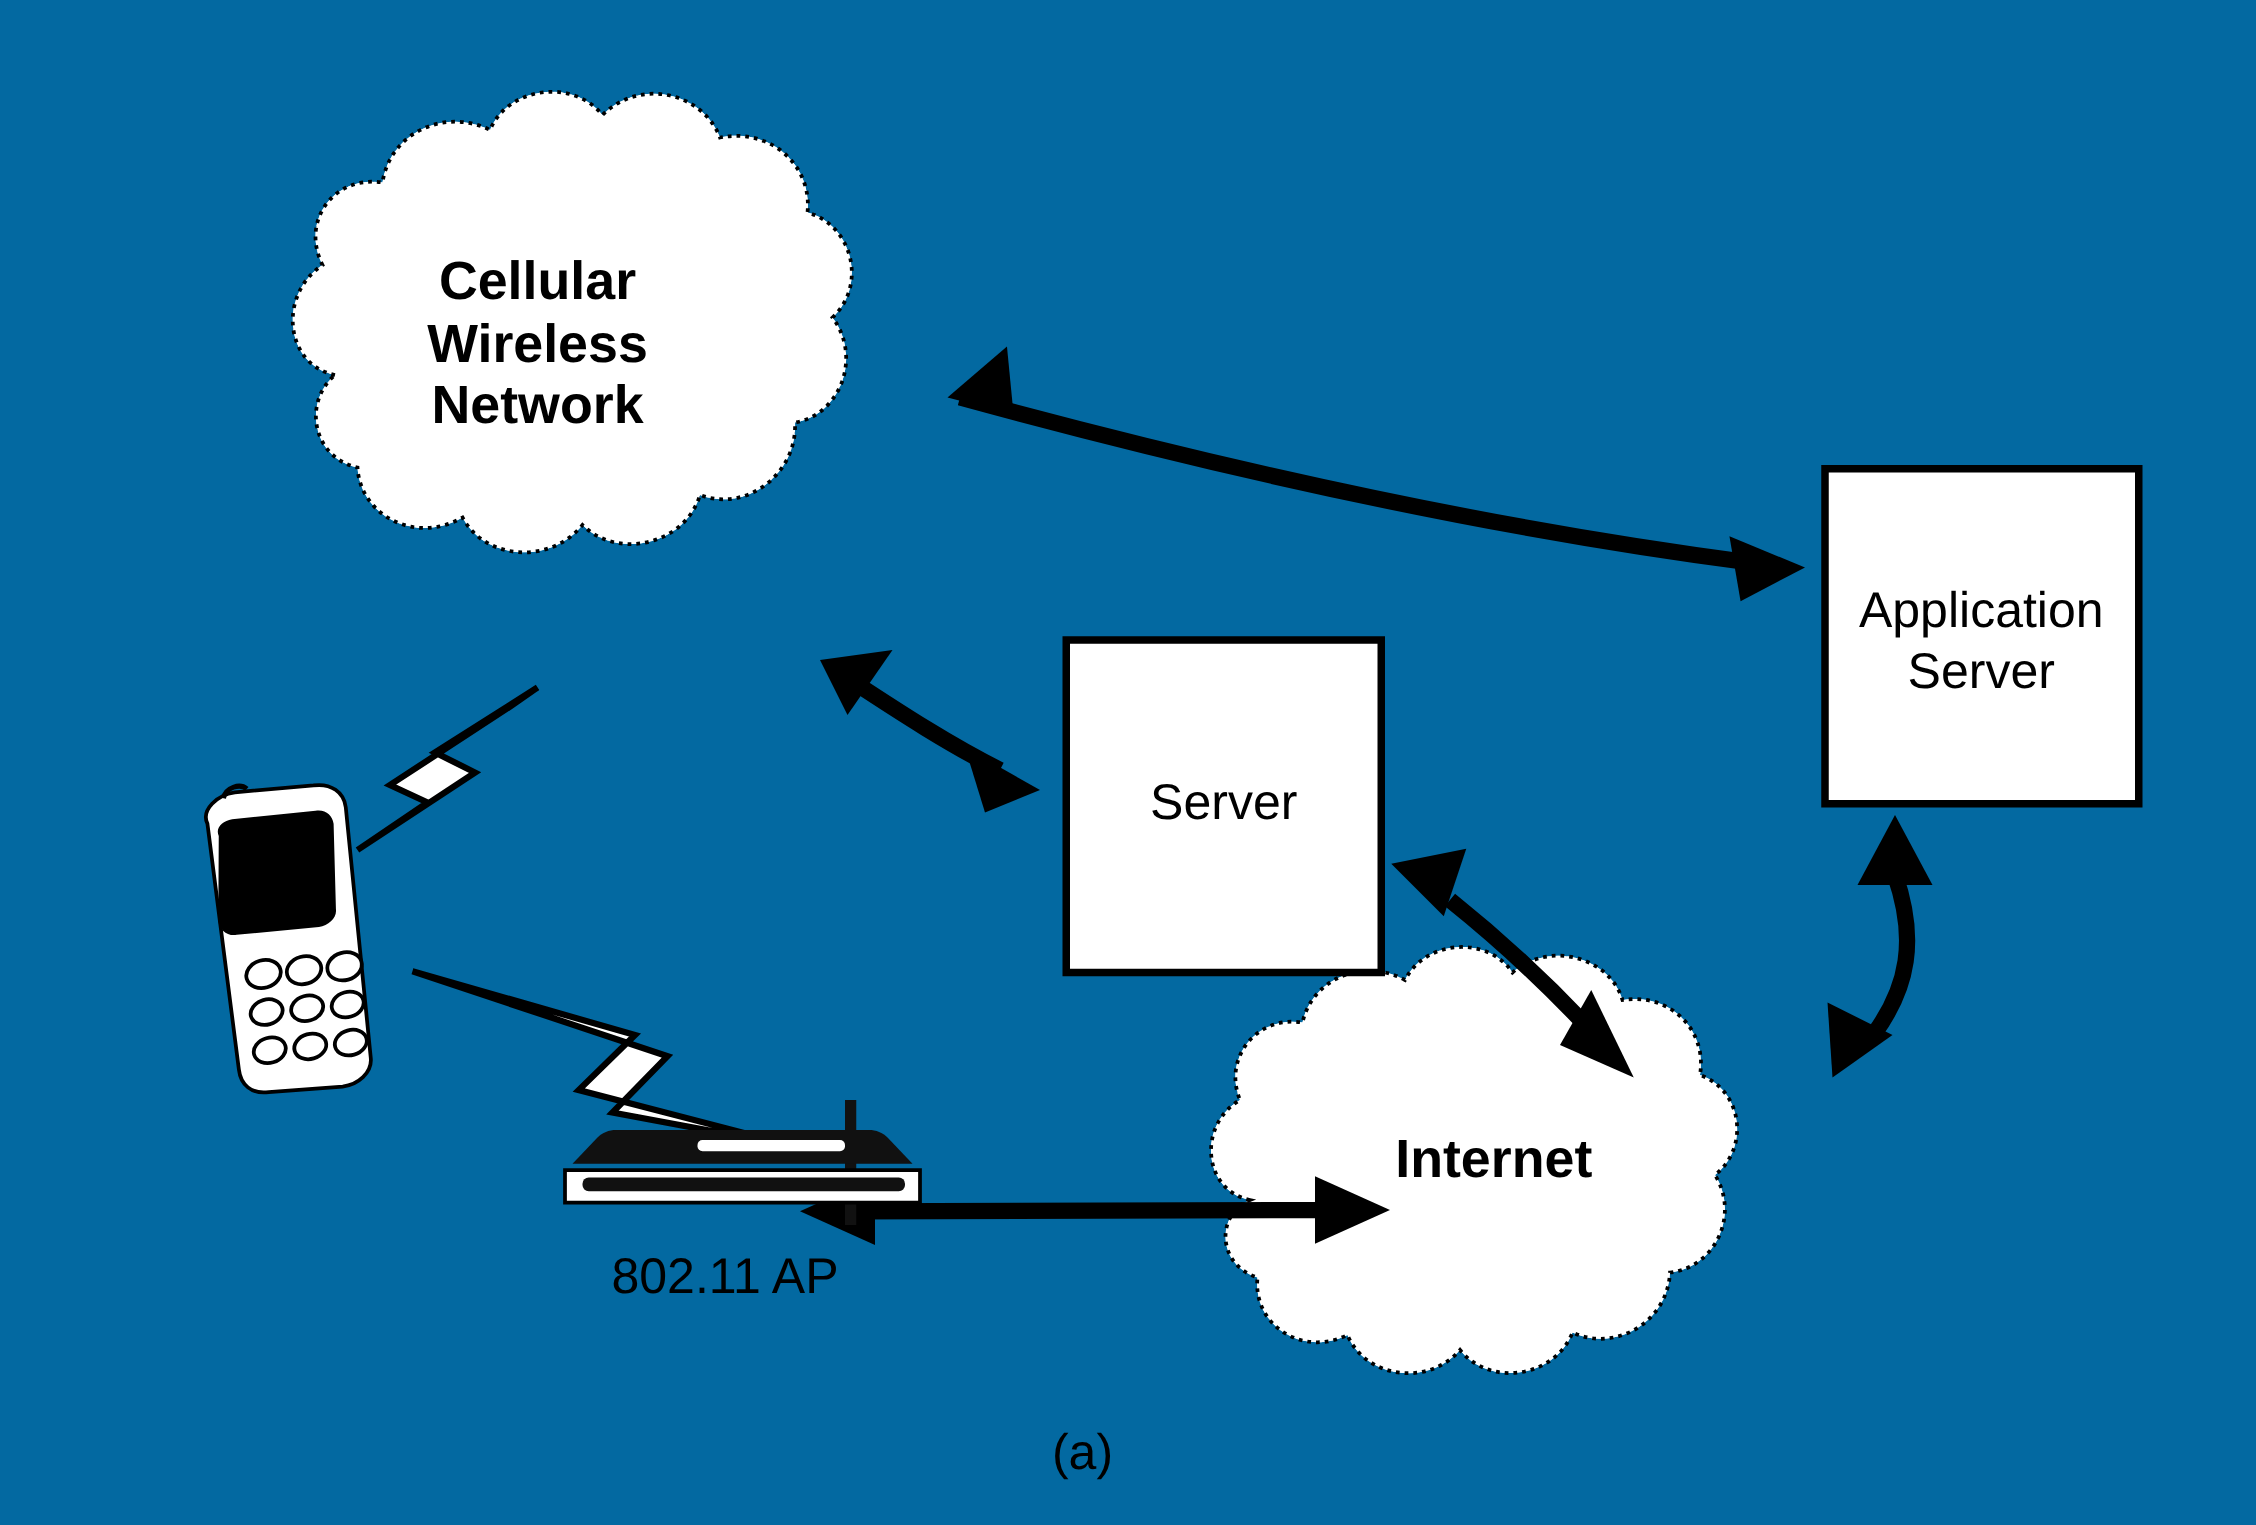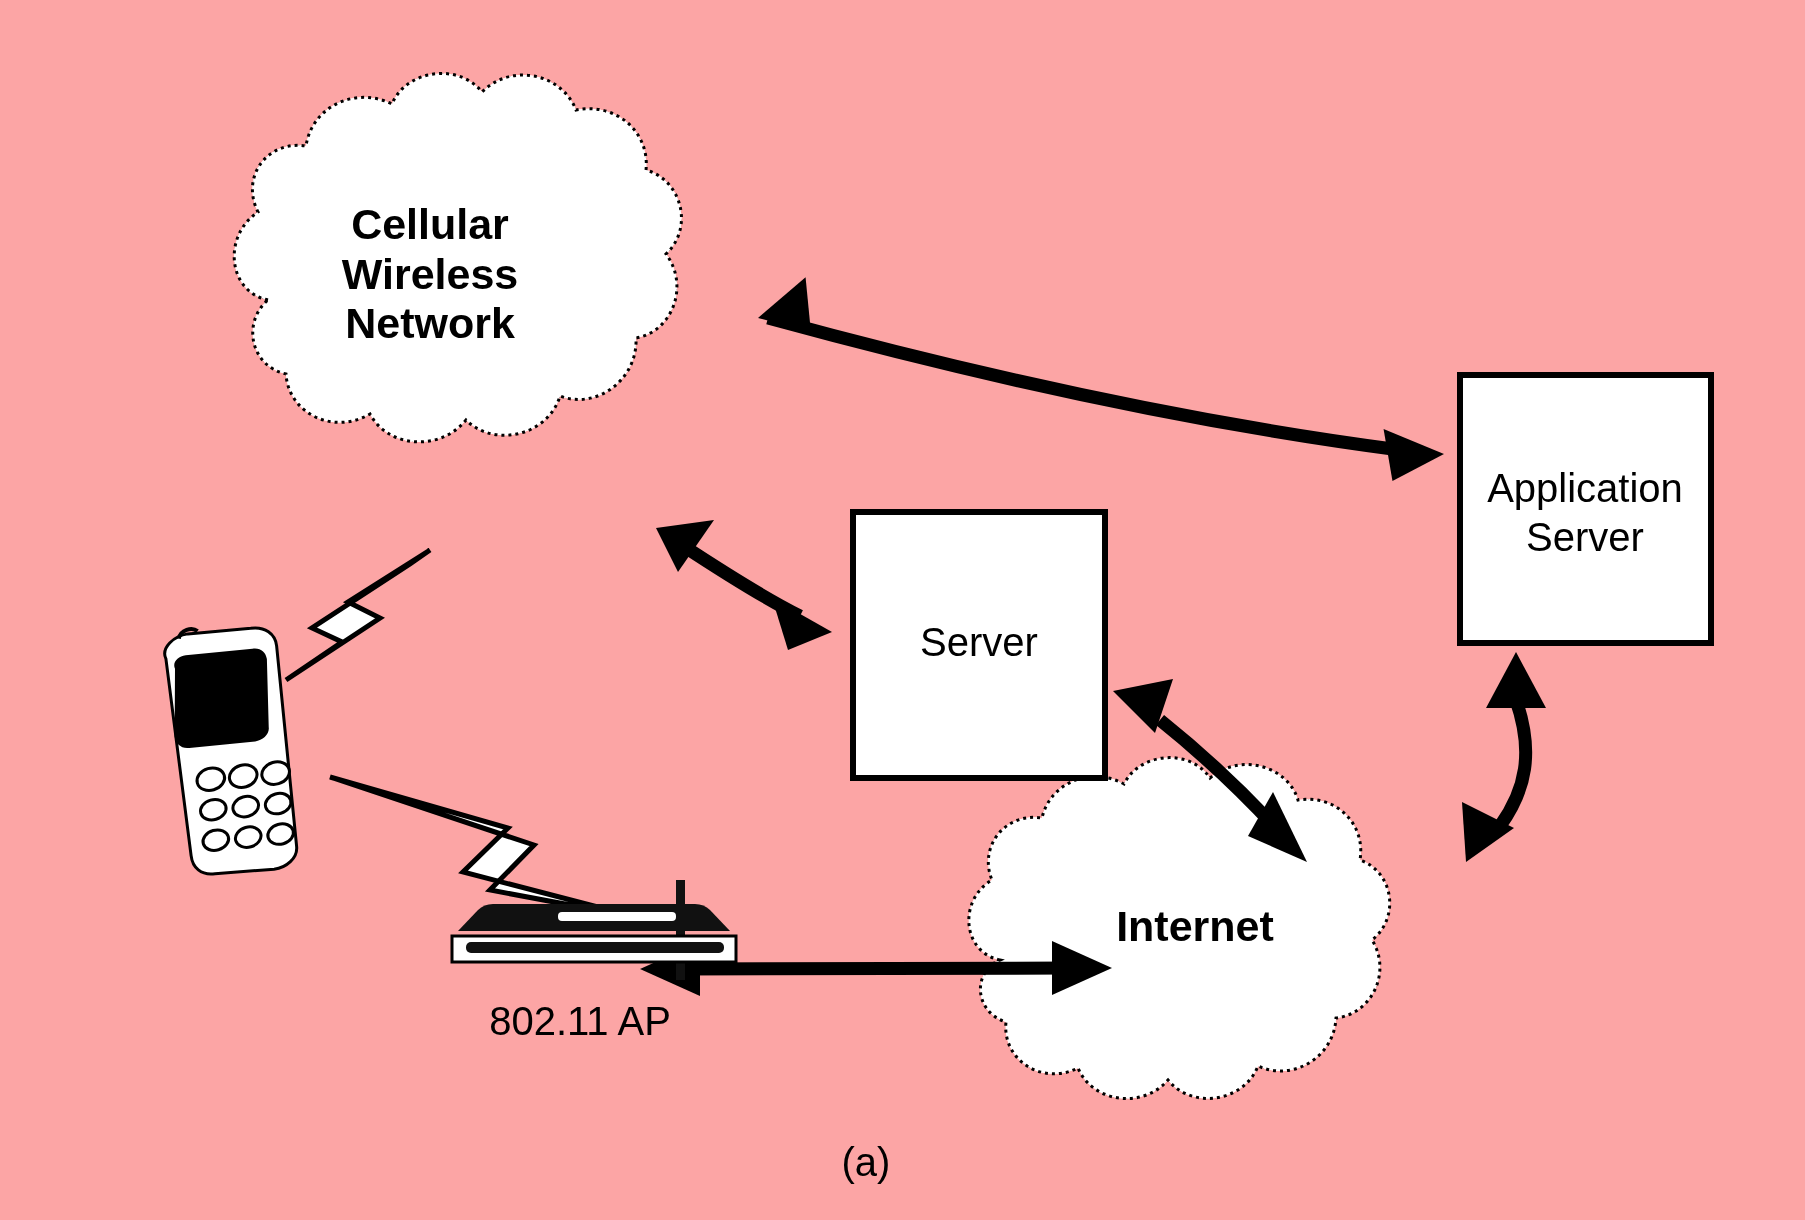--- a/index.html
+++ b/index.html
@@ -10,21 +10,21 @@
   body {
     width: 1805px;
     height: 1220px;
     font-family: "Liberation Sans", sans-serif;
     overflow: hidden;
   }
   #figure-root {
     position: relative;
     width: 1805px;
     height: 1220px;
-    background: #fca5a5;
+    background: #0369a1;
   }
   #diagram-svg {
     position: absolute;
     left: 0;
     top: 0;
     width: 1805px;
     height: 1220px;
     display: block;
   }
   .node-label {

